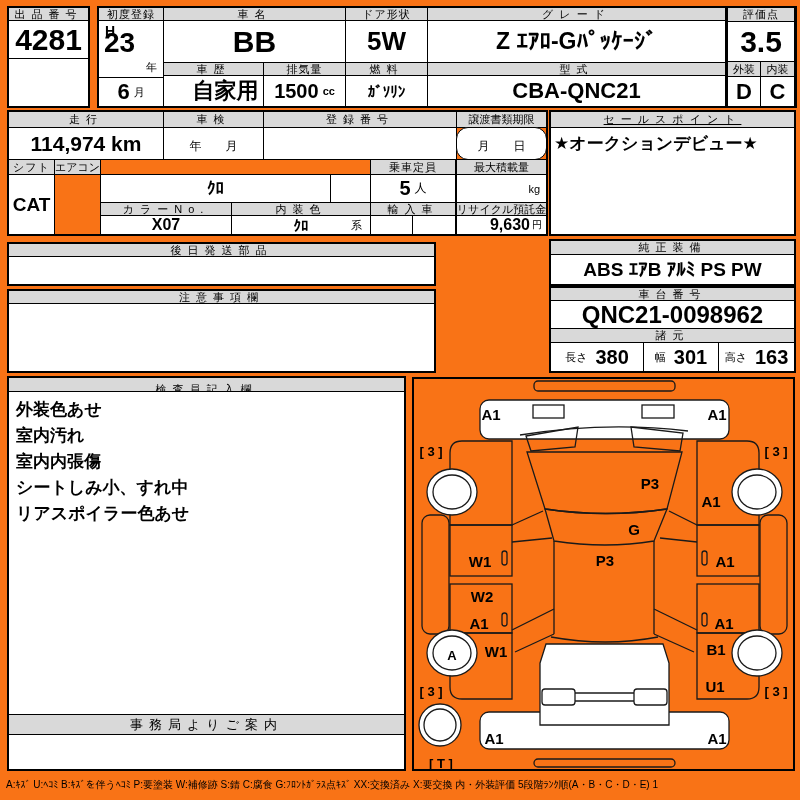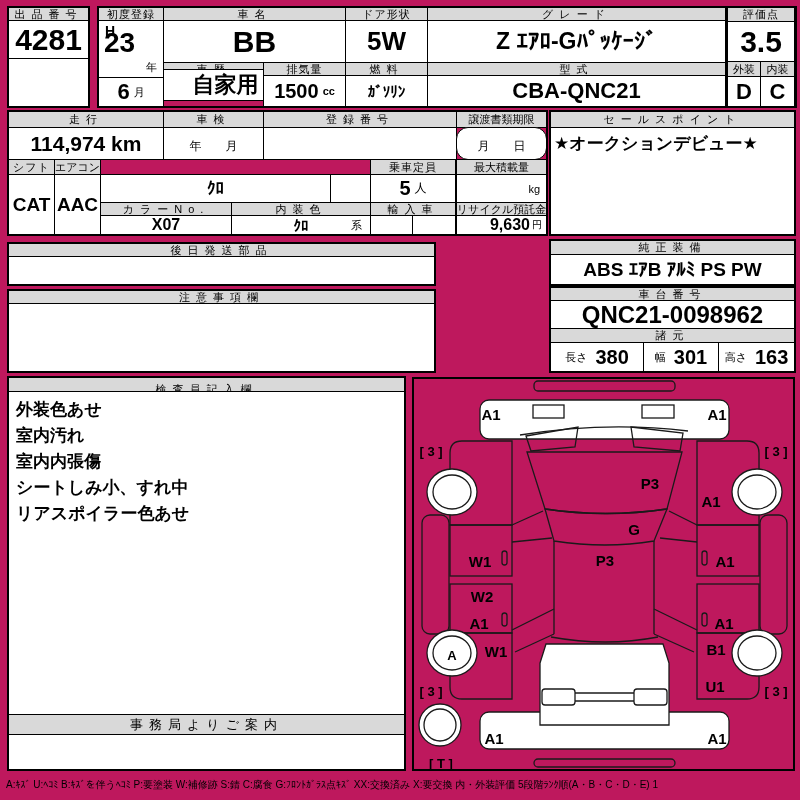--- a/index.html
+++ b/index.html
@@ -1,16 +1,16 @@
 <!DOCTYPE html>
 <html><head>
 <meta charset="utf-8">
 <style>
   html,body{margin:0;padding:0;background:#fff;}
-  .sheet{position:relative;width:800px;height:800px;background:#be185d;
+  .sheet{position:relative;width:800px;height:800px;background:#f97316;
     font-family:"Liberation Sans","DejaVu Sans",sans-serif;color:#000;overflow:hidden;}
   .c{position:absolute;box-sizing:border-box;border:1px solid #000;background:#fff;
      display:flex;align-items:center;justify-content:center;white-space:nowrap;}
   .h{background:#d9d9d9;font-size:11px;letter-spacing:3px;}
   .h2{background:#d9d9d9;font-size:11px;letter-spacing:6px;}
   .v{font-weight:bold;}
   .wrap{position:absolute;box-sizing:border-box;border:2px solid #000;background:transparent;pointer-events:none;}
   .tl{justify-content:flex-start;align-items:flex-start;}
   .unit{font-size:11px;font-weight:bold;margin-left:4px;}
   .notes{flex-direction:column;align-items:flex-start;justify-content:flex-start;padding:5px 7px;}
@@ -38,21 +38,21 @@
       <span class="abs" style="right:6px;bottom:2px;font-size:11px;">年</span>
     </div>
   </div>
   <div class="c" style="left:98px;top:77px;width:66px;height:30px;">
     <span class="v" style="font-size:22px;">6</span>
     <span class="unit" style="font-weight:normal;">月</span>
   </div>
   <div class="c h2" style="left:163px;top:7px;width:183px;height:14px;">車名</div>
   <div class="c v" style="left:163px;top:20px;width:183px;height:43px;font-size:30px;">BB</div>
   <div class="c h2" style="left:163px;top:62px;width:101px;height:14px;">車歴</div>
-  <div class="c v" style="left:163px;top:69px;width:125px;height:32px;font-size:22px;">自家用</div>
+  <div class="c v" style="left:163px;top:75px;width:125px;height:32px;font-size:22px;">自家用</div>
   <div class="c h" style="left:263px;top:62px;width:83px;height:14px;letter-spacing:1px;">排気量</div>
   <div class="c" style="left:263px;top:75px;width:83px;height:32px;">
     <span class="v" style="font-size:20px;">1500</span>
     <span class="unit">cc</span>
   </div>
   <div class="c h" style="left:345px;top:7px;width:83px;height:14px;letter-spacing:1px;">ドア形状</div>
   <div class="c v" style="left:345px;top:20px;width:83px;height:43px;font-size:26px;">5W</div>
   <div class="c h2" style="left:345px;top:62px;width:83px;height:14px;">燃料</div>
   <div class="c v" style="left:345px;top:75px;width:83px;height:32px;font-size:15px;">ｶﾞｿﾘﾝ</div>
   <div class="c h2" style="left:427px;top:7px;width:299px;height:14px;">グレード</div>
@@ -72,21 +72,20 @@
   <div class="c v" style="left:8px;top:127px;width:156px;height:33px;font-size:21px;">114,974 km</div>
   <div class="c h2" style="left:163px;top:111px;width:101px;height:17px;">車検</div>
   <div class="c" style="left:163px;top:127px;width:101px;height:33px;font-size:12px;align-items:flex-end;padding-bottom:4px;">年　　月</div>
   <div class="c h2" style="left:263px;top:111px;width:194px;height:17px;">登録番号</div>
   <div class="c" style="left:263px;top:127px;width:194px;height:33px;"></div>
   <div class="c h" style="left:456px;top:111px;width:91px;height:17px;letter-spacing:0;">譲渡書類期限</div>
   <div class="c" style="left:456px;top:127px;width:91px;height:33px;font-size:12px;align-items:flex-end;padding-bottom:4px;border-radius:12px;">月　　日</div>
   <div class="c h" style="left:8px;top:159px;width:47px;height:16px;letter-spacing:1px;">シフト</div>
   <div class="c v" style="left:8px;top:174px;width:47px;height:61px;font-size:19px;">CAT</div>
   <div class="c h" style="left:54px;top:159px;width:47px;height:16px;letter-spacing:0;">エアコン</div>
-  <div class="c v" style="left:54px;top:174px;width:47px;height:61px;font-size:19px;">AAC</div>
   <div class="c v" style="left:100px;top:174px;width:231px;height:29px;font-size:17px;">ｸﾛ</div>
   <div class="c" style="left:330px;top:174px;width:41px;height:29px;"></div>
   <div class="c h" style="left:370px;top:159px;width:86px;height:16px;letter-spacing:1px;">乗車定員</div>
   <div class="c" style="left:370px;top:174px;width:86px;height:29px;">
     <span class="v" style="font-size:20px;">5</span>
     <span class="unit" style="font-weight:normal;font-size:12px;">人</span>
   </div>
   <div class="c h" style="left:456px;top:159px;width:91px;height:16px;letter-spacing:0;">最大積載量</div>
   <div class="c" style="left:456px;top:174px;width:91px;height:29px;justify-content:flex-end;padding-right:6px;font-size:11px;">
     <span></span>
@@ -102,21 +101,21 @@
   <div class="c h2" style="left:370px;top:202px;width:86px;height:14px;">輸入車</div>
   <div class="c" style="left:370px;top:215px;width:43px;height:20px;"></div>
   <div class="c" style="left:412px;top:215px;width:44px;height:20px;"></div>
   <div class="c h" style="left:456px;top:202px;width:91px;height:14px;letter-spacing:0;">リサイクル預託金</div>
   <div class="c" style="left:456px;top:215px;width:91px;height:20px;justify-content:flex-end;padding-right:4px;">
     <span class="v" style="font-size:16px;">9,630</span>
     <span style="font-size:10px;margin-left:2px;">円</span>
   </div>
   <div class="wrap" style="left:7px;top:110px;width:541px;height:126px;"></div>
 
-  <div class="c h2" style="left:550px;top:111px;width:245px;height:17px;">セールスポイント</div>
+  <div class="c h2" style="left:550px;top:111px;width:245px;height:17px;text-decoration:underline;">セールスポイント</div>
   <div class="c tl" style="left:550px;top:127px;width:245px;height:108px;padding:4px 3px;font-size:17px;font-weight:bold;">★オークションデビュー★</div>
   <div class="wrap" style="left:549px;top:110px;width:247px;height:126px;"></div>
 
   <div class="c h2" style="left:8px;top:243px;width:427px;height:14px;">後日発送部品</div>
   <div class="c" style="left:8px;top:256px;width:427px;height:29px;"></div>
   <div class="wrap" style="left:7px;top:242px;width:429px;height:44px;"></div>
 
   <div class="c h2" style="left:550px;top:240px;width:245px;height:15px;">純正装備</div>
   <div class="c v" style="left:550px;top:254px;width:245px;height:31px;font-size:19px;">ABS ｴｱB ｱﾙﾐ PS PW</div>
   <div class="wrap" style="left:549px;top:239px;width:247px;height:47px;"></div>

